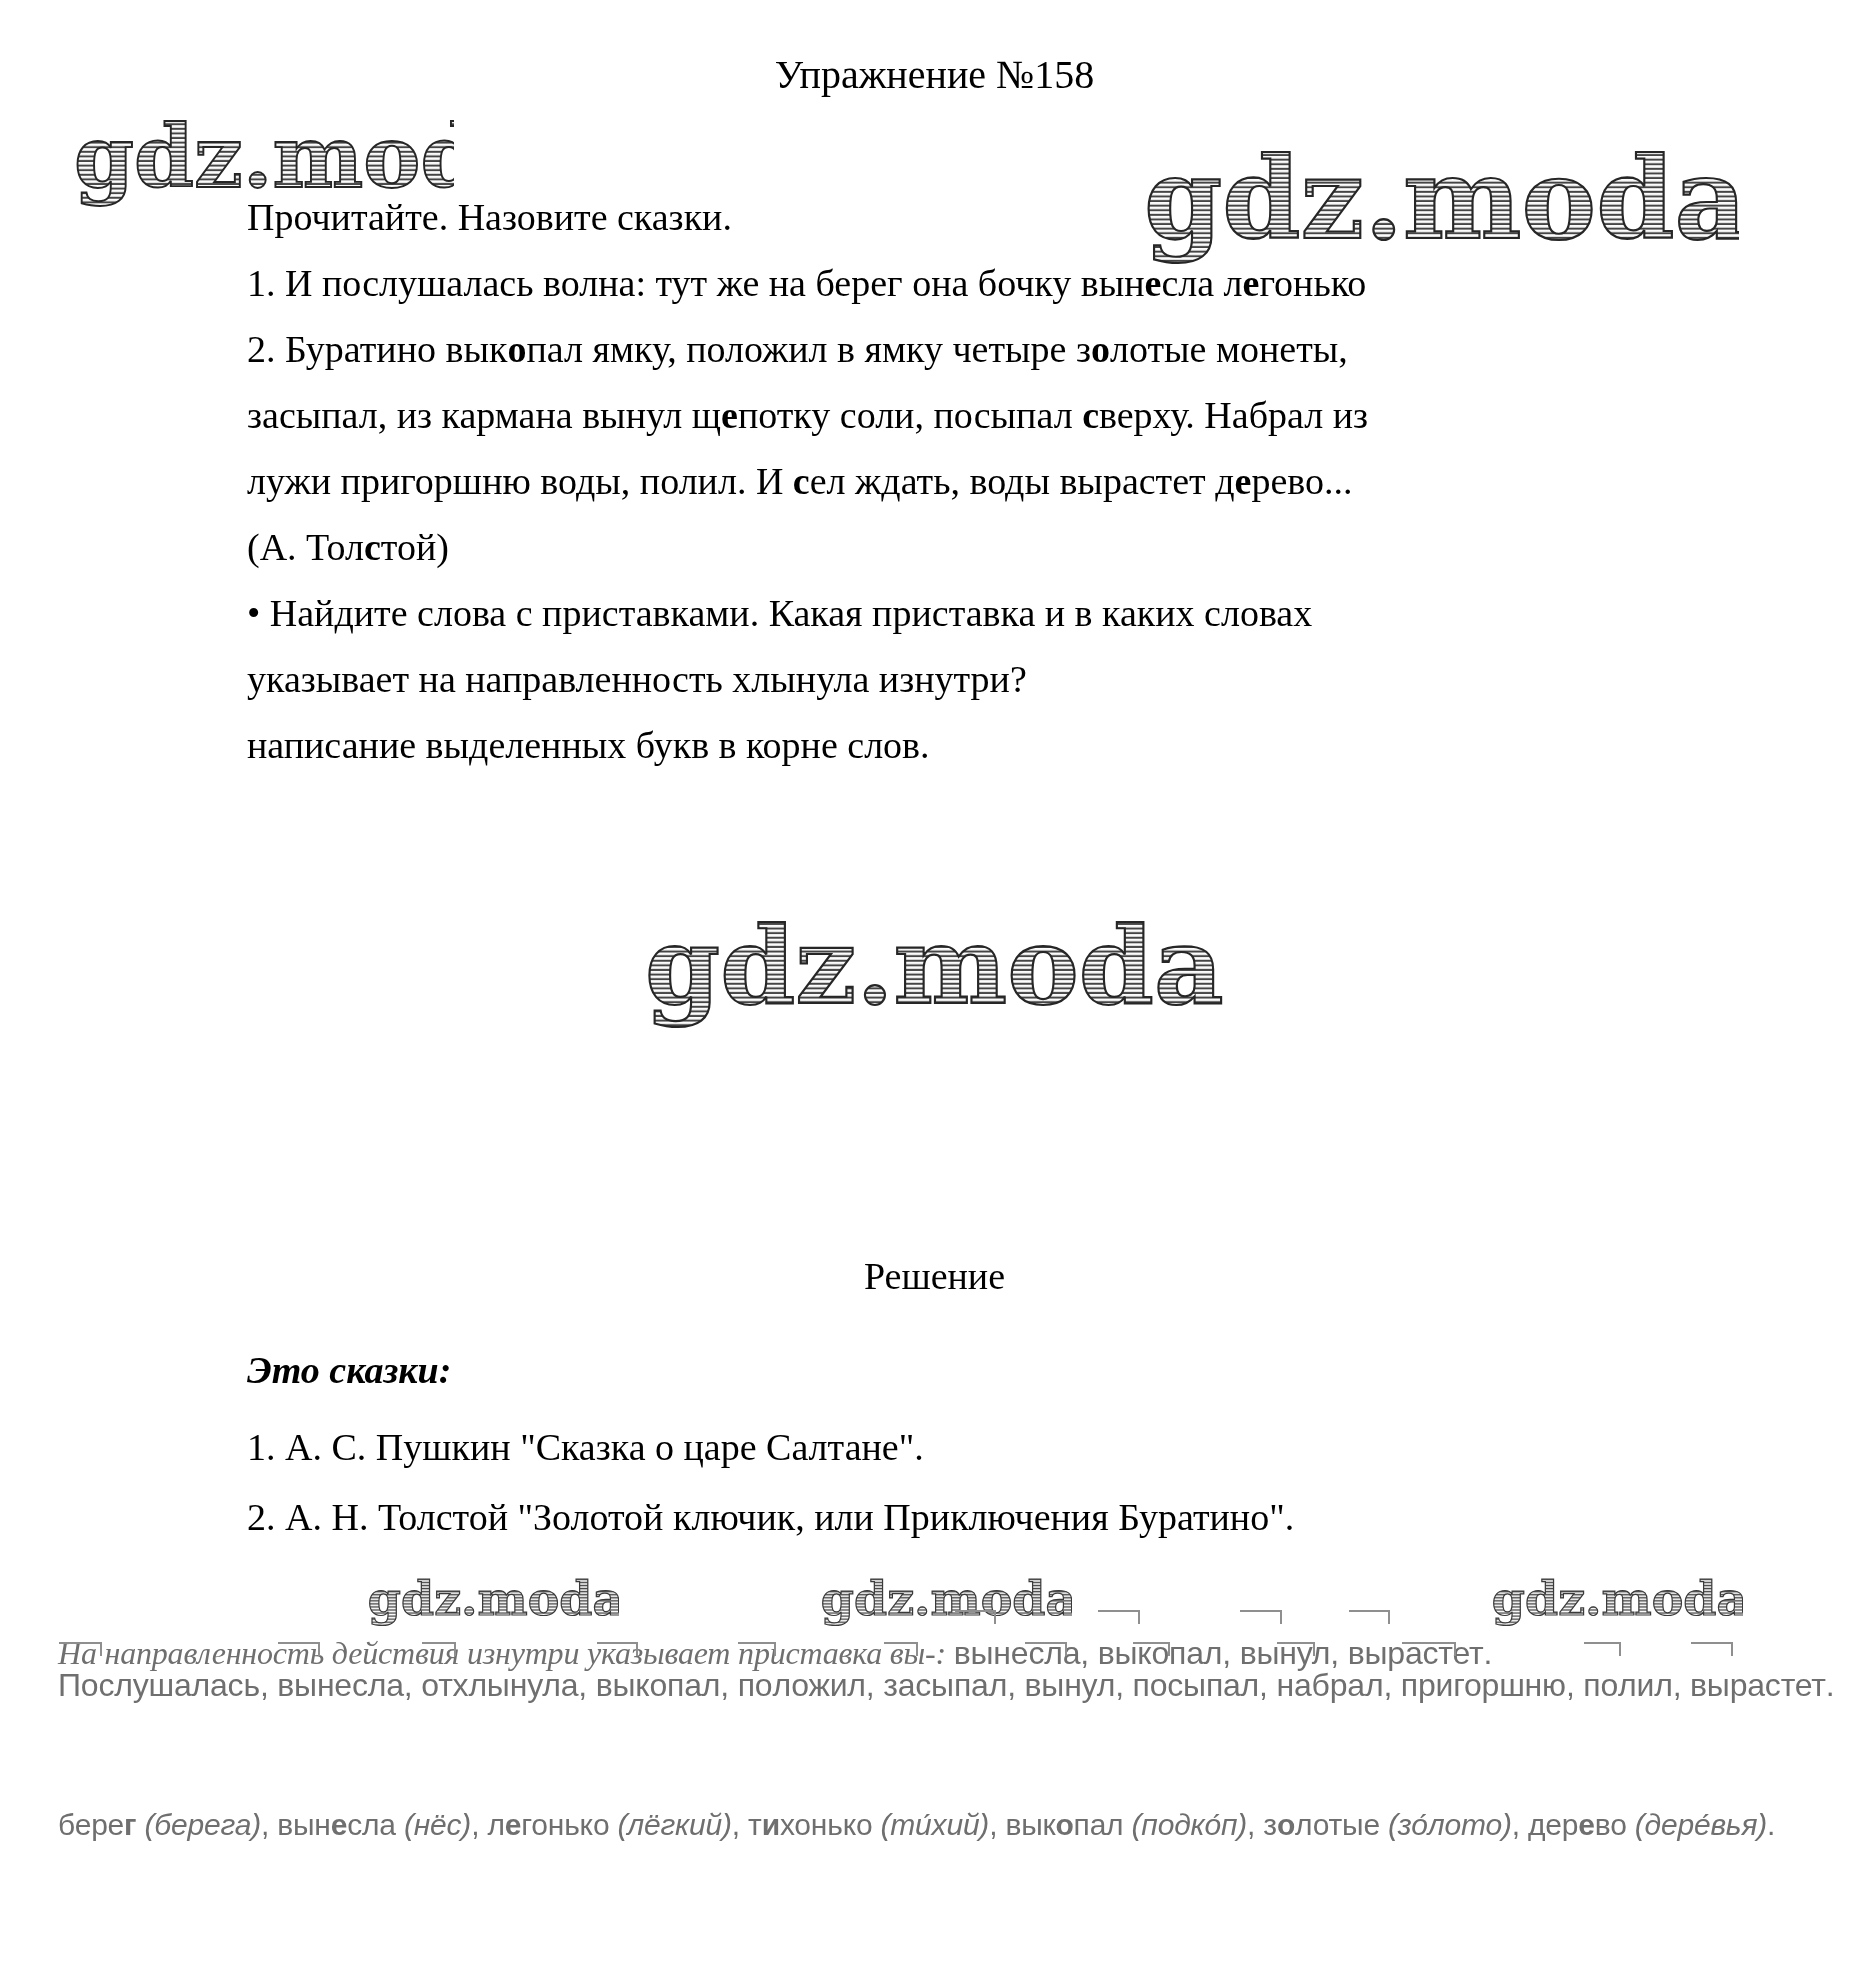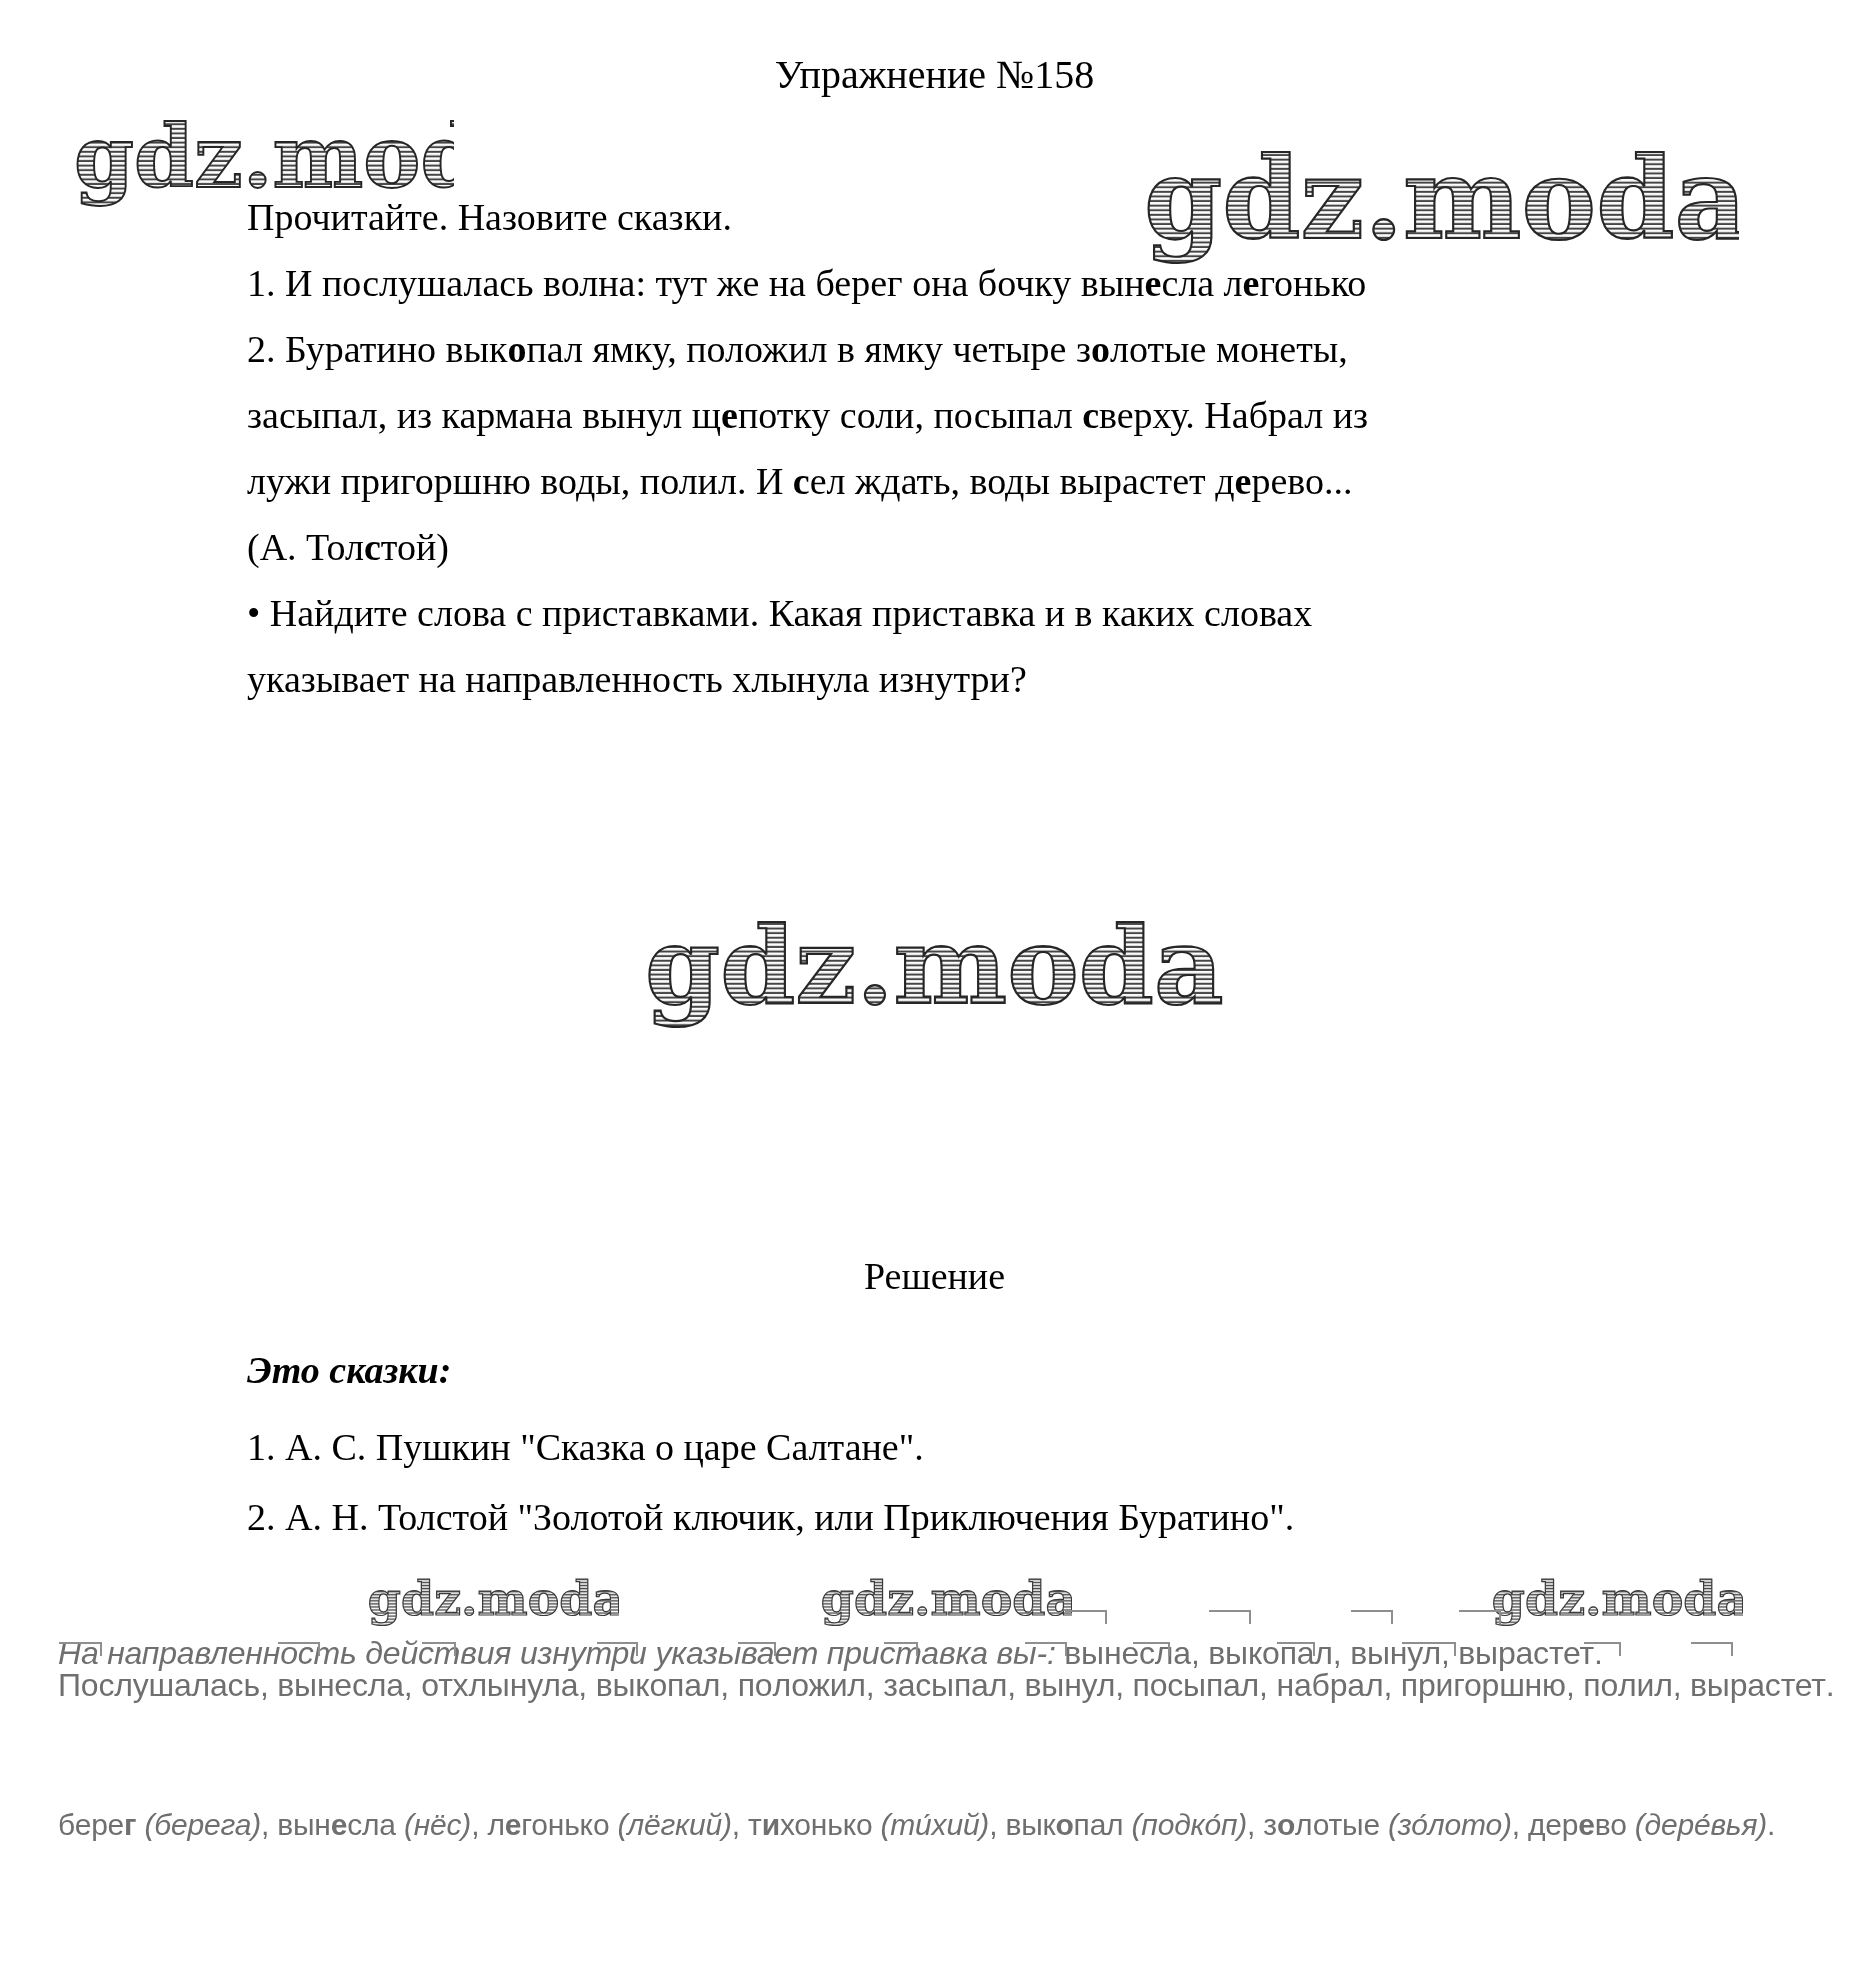--- a/index.html
+++ b/index.html
@@ -14,21 +14,21 @@
 
   .solution-heading{position:absolute;left:0;top:1254px;width:100%;text-align:center;font-size:38px;}
   .solution-sub{position:absolute;left:247px;top:1348px;font-size:38px;font-weight:bold;font-style:italic;}
   .solution-items{position:absolute;left:247px;top:1412px;font-size:38px;line-height:70px;white-space:nowrap;}
 
   .ans{position:absolute;font-family:"Liberation Sans",sans-serif;color:#6f6f6f;
        white-space:nowrap;letter-spacing:-0.2px;}
   .ans1{left:58px;top:1635px;font-size:32px;}
   .ans2{left:58px;top:1667px;font-size:32px;}
   .ans3{left:58px;top:1808px;font-size:30px;}
-  .ans .intro{font-style:italic;}
+  .ans .intro{font-style:italic;font-family:Liberation Serif, serif;}
   .pword{position:relative;display:inline-block;}
   .prefix{position:relative;display:inline-block;}
   .prefix::before{content:"";position:absolute;left:0.8px;right:-3.1px;top:-25px;height:11.5px;
        border-top:2.3px solid #8f8f8f;border-right:2.3px solid #8f8f8f;}
 
   .wm{position:absolute;}
   #wm-tl{left:71px;top:104px;}
   #wm-tr{left:1141px;top:130px;}
   #wm-mid{left:642px;top:899px;}
   #wm-b1{left:366px;top:1569px;}
@@ -105,20 +105,21 @@
 
   <div class="ex">
     <div>Прочитайте. Назовите сказки.</div>
     <div><span>1. И послушалась волна: тут же на берег она бочку вын</span><span class="b">е</span><span>сла л</span><span class="b">е</span><span>гонько</span></div>
     <div><span>2. Буратино вык</span><span class="b">о</span><span>пал ямку, положил в ямку четыре з</span><span class="b">о</span><span>лотые монеты,</span></div>
     <div><span>засыпал, из кармана вынул щ</span><span class="b">е</span><span>потку соли, посыпал </span><span class="b">с</span><span>верху. Набрал из</span></div>
     <div><span>лужи пригоршню воды, полил. И </span><span class="b">с</span><span>ел ждать, воды вырастет д</span><span class="b">е</span><span>рево...</span></div>
     <div><span>(А. Тол</span><span class="b">с</span><span>той)</span></div>
     <div><span>• Найдите слова с приставками. Какая приставка и в каких словах</span></div>
     <div><span>указывает на направленность хлынула изнутри?</span></div>
+    <div><span>написание выделенных букв в корне слов.</span></div>
   </div>
 
   <div class="solution-heading">Решение</div>
   <div class="solution-sub">Это сказки:</div>
   <div class="solution-items">
     <div>1. А. С. Пушкин "Сказка о царе Салтане".</div>
     <div>2. А. Н. Толстой "Золотой ключик, или Приключения Буратино".</div>
   </div>
 
   <div class="ans ans1">

